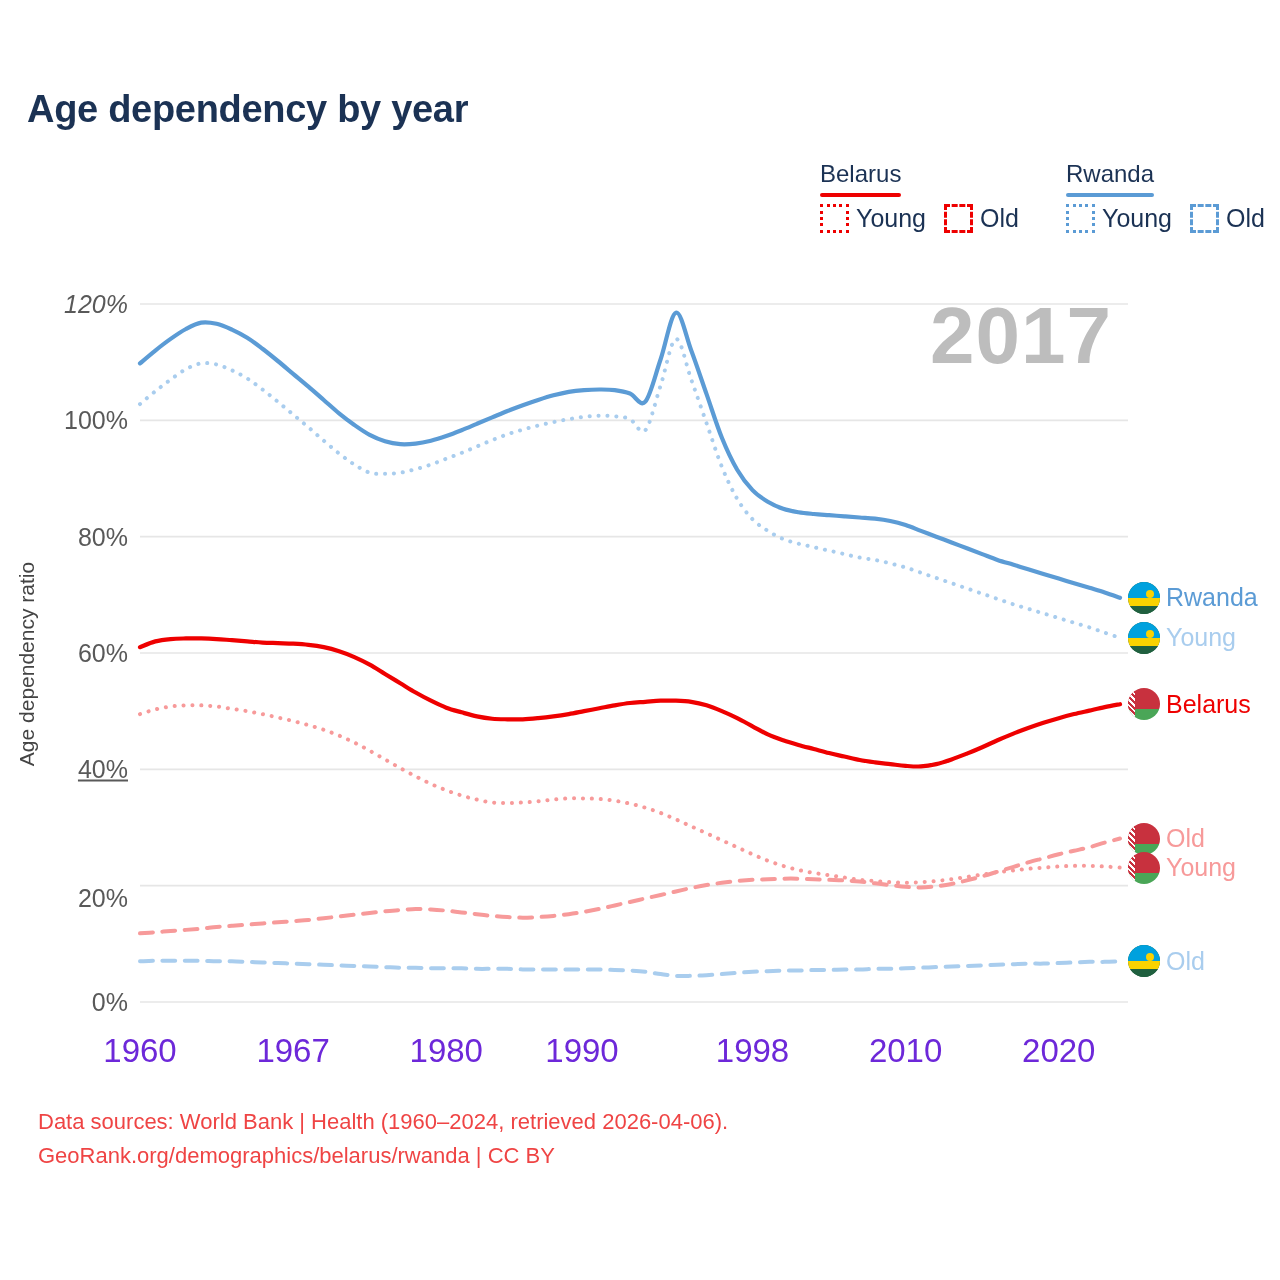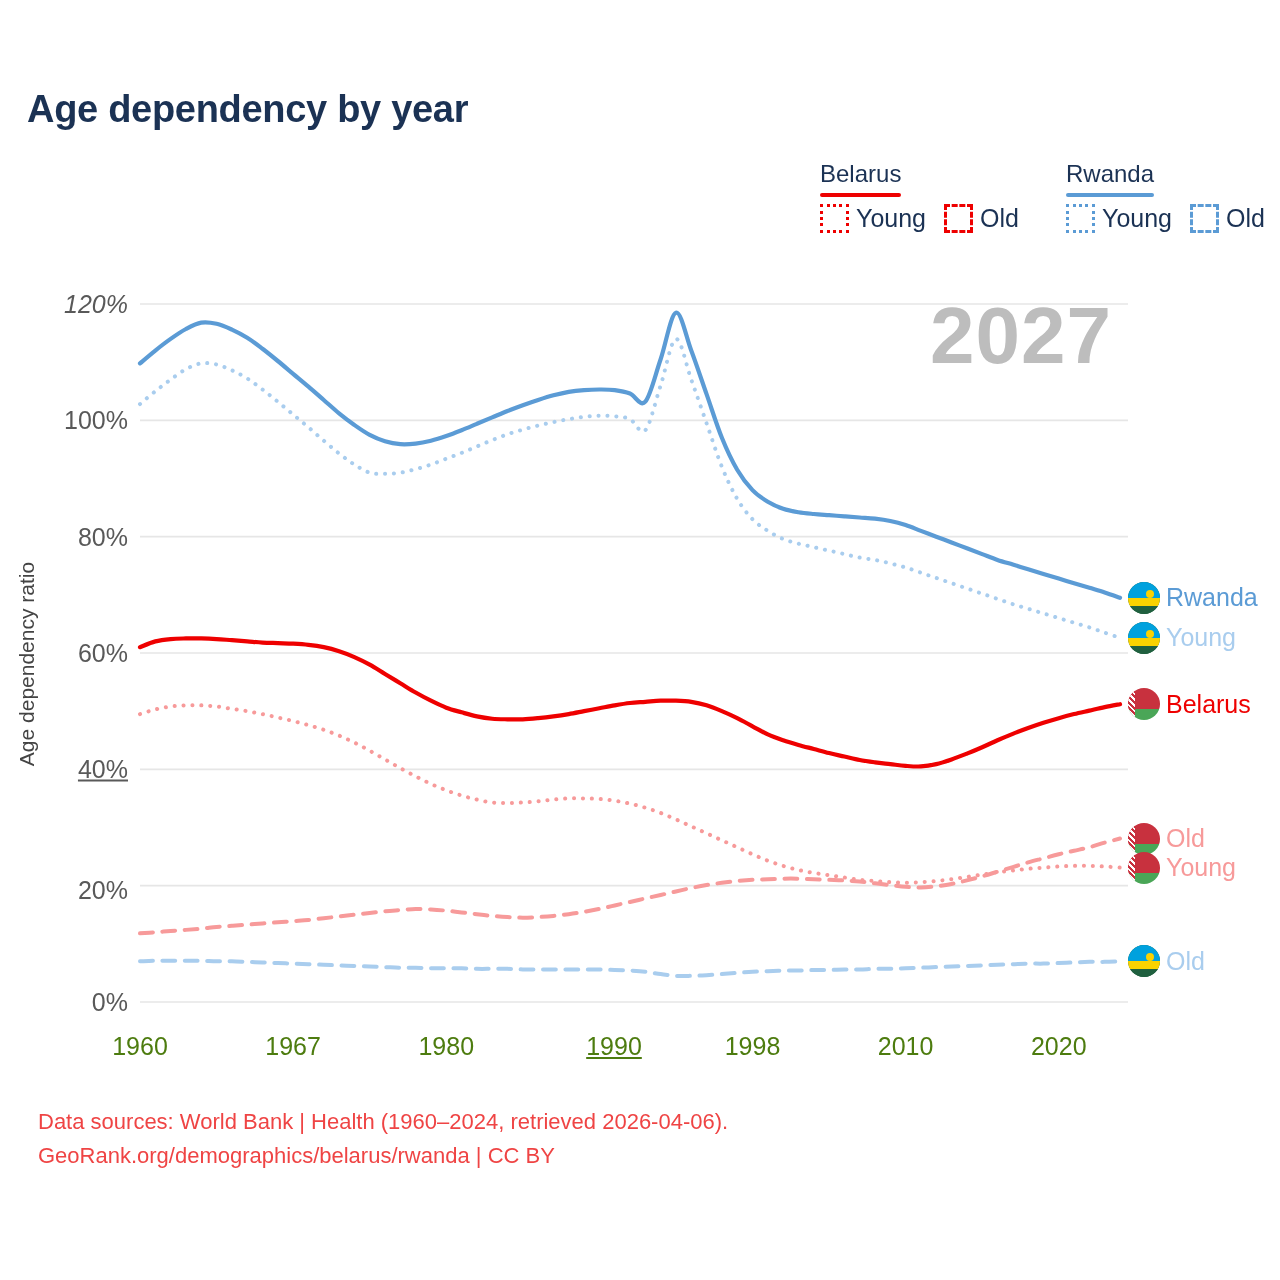--- a/index.html
+++ b/index.html
@@ -100,22 +100,22 @@
     font-size: 25px;
     color: #595959;
     text-align: right;
     transform: translateY(-50%);
     white-space: nowrap;
   }
   .y-tick-holder { position: absolute; left: 0; width: 128px; }
   .x-tick-label {
     position: absolute;
     top: 1032px;
-    font-size: 25px;
-    color: #4d7c0f;
+    font-size: 33px;
+    color: #6d28d9;
     transform: translateX(-50%);
     white-space: nowrap;
   }
   #y-axis-title {
     position: absolute;
     left: -123px;
     top: 652px;
     width: 300px;
     text-align: center;
     font-size: 21px;
@@ -227,21 +227,21 @@
         </div>
         <div class="legend-item">
           <span class="swatch dashed-blue"></span>
           <span class="legend-label">Old</span>
         </div>
       </div>
     </div>
   </div>
 
   <div id="plot-wrap">
-    <div id="year-watermark">2027</div>
+    <div id="year-watermark">2017</div>
     <div id="y-axis-title">Age dependency ratio</div>
     <svg id="plot-svg" width="1280" height="1280">
         <g>
           <line x1="140" x2="1128" y1="1002" y2="1002" stroke="#e6e6e6" stroke-width="1.6"></line>
           <line x1="140" x2="1128" y1="885.6666666666666" y2="885.6666666666666" stroke="#e6e6e6" stroke-width="1.6"></line>
           <line x1="140" x2="1128" y1="769.3333333333334" y2="769.3333333333334" stroke="#e6e6e6" stroke-width="1.6"></line>
           <line x1="140" x2="1128" y1="653" y2="653" stroke="#e6e6e6" stroke-width="1.6"></line>
           <line x1="140" x2="1128" y1="536.6666666666667" y2="536.6666666666667" stroke="#e6e6e6" stroke-width="1.6"></line>
           <line x1="140" x2="1128" y1="420.33333333333326" y2="420.33333333333326" stroke="#e6e6e6" stroke-width="1.6"></line>
           <line x1="140" x2="1128" y1="304" y2="304" stroke="#e6e6e6" stroke-width="1.6"></line>
@@ -250,41 +250,41 @@
         <path d="M 140.00 404.05 C 142.55 401.91, 150.21 395.32, 155.31 391.25 C 160.42 387.18, 165.52 383.30, 170.63 379.62 C 175.73 375.93, 180.83 371.86, 185.94 369.15 C 191.04 366.43, 196.15 364.11, 201.25 363.33 C 206.35 362.55, 211.46 363.33, 216.56 364.49 C 221.67 365.66, 226.77 367.98, 231.88 370.31 C 236.98 372.64, 242.08 375.25, 247.19 378.45 C 252.29 381.65, 257.40 385.63, 262.50 389.50 C 267.60 393.38, 272.71 397.55, 277.81 401.72 C 282.92 405.89, 288.02 410.25, 293.13 414.52 C 298.23 418.78, 303.33 422.95, 308.44 427.31 C 313.54 431.68, 318.65 436.33, 323.75 440.69 C 328.85 445.05, 333.96 449.51, 339.06 453.49 C 344.17 457.46, 349.27 461.34, 354.38 464.54 C 359.48 467.74, 364.58 471.13, 369.69 472.68 C 374.79 474.23, 379.90 473.85, 385.00 473.85 C 390.10 473.85, 395.21 473.46, 400.31 472.68 C 405.42 471.91, 410.52 470.55, 415.63 469.19 C 420.73 467.84, 425.83 466.28, 430.94 464.54 C 436.04 462.79, 441.15 460.66, 446.25 458.72 C 451.35 456.78, 456.46 454.94, 461.56 452.91 C 466.67 450.87, 471.77 448.64, 476.88 446.51 C 481.98 444.38, 487.08 442.15, 492.19 440.11 C 497.29 438.07, 502.40 436.04, 507.50 434.29 C 512.60 432.55, 517.71 431.09, 522.81 429.64 C 527.92 428.19, 533.02 426.83, 538.13 425.57 C 543.23 424.31, 548.33 423.14, 553.44 422.08 C 558.54 421.01, 563.65 420.04, 568.75 419.17 C 573.85 418.30, 578.96 417.43, 584.06 416.84 C 589.17 416.26, 594.27 415.78, 599.38 415.68 C 604.48 415.58, 609.58 415.68, 614.69 416.26 C 619.79 416.84, 624.90 416.84, 630.00 419.17 C 635.10 421.50, 640.21 435.84, 645.31 430.22 C 650.42 424.60, 655.52 400.65, 660.63 385.43 C 665.73 370.21, 670.83 339.87, 675.94 338.90 C 681.04 337.93, 686.15 365.56, 691.25 379.62 C 696.35 393.67, 701.46 408.70, 706.56 423.24 C 711.67 437.78, 716.77 454.26, 721.88 466.87 C 726.98 479.47, 732.08 490.13, 737.19 498.86 C 742.29 507.58, 747.40 513.88, 752.50 519.22 C 757.60 524.55, 762.71 527.55, 767.81 530.85 C 772.92 534.15, 778.02 536.86, 783.13 538.99 C 788.23 541.13, 793.33 542.29, 798.44 543.65 C 803.54 545.00, 808.65 545.97, 813.75 547.14 C 818.85 548.30, 823.96 549.46, 829.06 550.63 C 834.17 551.79, 839.27 552.95, 844.38 554.12 C 849.48 555.28, 854.58 556.64, 859.69 557.61 C 864.79 558.58, 869.90 558.96, 875.00 559.93 C 880.10 560.90, 885.21 562.16, 890.31 563.42 C 895.42 564.68, 900.52 565.94, 905.63 567.49 C 910.73 569.05, 915.83 570.99, 920.94 572.73 C 926.04 574.48, 931.15 576.22, 936.25 577.96 C 941.35 579.71, 946.46 581.46, 951.56 583.20 C 956.67 584.95, 961.77 586.69, 966.88 588.44 C 971.98 590.18, 977.08 591.92, 982.19 593.67 C 987.29 595.41, 992.40 597.16, 997.50 598.90 C 1002.60 600.65, 1007.71 602.49, 1012.81 604.14 C 1017.92 605.79, 1023.02 607.24, 1028.13 608.79 C 1033.23 610.34, 1038.33 611.90, 1043.44 613.45 C 1048.54 615.00, 1053.65 616.55, 1058.75 618.10 C 1063.85 619.65, 1068.96 621.20, 1074.06 622.75 C 1079.17 624.30, 1084.27 625.76, 1089.38 627.41 C 1094.48 629.05, 1099.58 630.90, 1104.69 632.64 C 1109.79 634.39, 1117.45 637.00, 1120.00 637.88" fill="none" stroke="#a9cdee" stroke-width="4" stroke-linecap="round" stroke-linejoin="round" stroke-dasharray="0.1 8.8"></path>
         <path d="M 140.00 961.28 C 142.55 961.19, 150.21 960.80, 155.31 960.70 C 160.42 960.60, 165.52 960.70, 170.63 960.70 C 175.73 960.70, 180.83 960.70, 185.94 960.70 C 191.04 960.70, 196.15 960.60, 201.25 960.70 C 206.35 960.80, 211.46 961.19, 216.56 961.28 C 221.67 961.38, 226.77 961.19, 231.88 961.28 C 236.98 961.38, 242.08 961.67, 247.19 961.87 C 252.29 962.06, 257.40 962.25, 262.50 962.45 C 267.60 962.64, 272.71 962.83, 277.81 963.03 C 282.92 963.22, 288.02 963.42, 293.13 963.61 C 298.23 963.80, 303.33 964.00, 308.44 964.19 C 313.54 964.39, 318.65 964.58, 323.75 964.77 C 328.85 964.97, 333.96 965.16, 339.06 965.36 C 344.17 965.55, 349.27 965.74, 354.38 965.94 C 359.48 966.13, 364.58 966.32, 369.69 966.52 C 374.79 966.71, 379.90 966.91, 385.00 967.10 C 390.10 967.29, 395.21 967.58, 400.31 967.68 C 405.42 967.78, 410.52 967.58, 415.63 967.68 C 420.73 967.78, 425.83 968.17, 430.94 968.26 C 436.04 968.36, 441.15 968.26, 446.25 968.26 C 451.35 968.26, 456.46 968.17, 461.56 968.26 C 466.67 968.36, 471.77 968.75, 476.88 968.85 C 481.98 968.94, 487.08 968.85, 492.19 968.85 C 497.29 968.85, 502.40 968.75, 507.50 968.85 C 512.60 968.94, 517.71 969.33, 522.81 969.43 C 527.92 969.52, 533.02 969.43, 538.13 969.43 C 543.23 969.43, 548.33 969.43, 553.44 969.43 C 558.54 969.43, 563.65 969.43, 568.75 969.43 C 573.85 969.43, 578.96 969.43, 584.06 969.43 C 589.17 969.43, 594.27 969.33, 599.38 969.43 C 604.48 969.52, 609.58 969.81, 614.69 970.01 C 619.79 970.20, 624.90 970.30, 630.00 970.59 C 635.10 970.88, 640.21 971.17, 645.31 971.75 C 650.42 972.34, 655.52 973.40, 660.63 974.08 C 665.73 974.76, 670.83 975.53, 675.94 975.83 C 681.04 976.12, 686.15 975.92, 691.25 975.83 C 696.35 975.73, 701.46 975.53, 706.56 975.24 C 711.67 974.95, 716.77 974.47, 721.88 974.08 C 726.98 973.69, 732.08 973.30, 737.19 972.92 C 742.29 972.53, 747.40 972.04, 752.50 971.75 C 757.60 971.46, 762.71 971.37, 767.81 971.17 C 772.92 970.98, 778.02 970.69, 783.13 970.59 C 788.23 970.49, 793.33 970.69, 798.44 970.59 C 803.54 970.49, 808.65 970.11, 813.75 970.01 C 818.85 969.91, 823.96 970.11, 829.06 970.01 C 834.17 969.91, 839.27 969.52, 844.38 969.43 C 849.48 969.33, 854.58 969.52, 859.69 969.43 C 864.79 969.33, 869.90 968.94, 875.00 968.85 C 880.10 968.75, 885.21 968.94, 890.31 968.85 C 895.42 968.75, 900.52 968.46, 905.63 968.26 C 910.73 968.07, 915.83 967.88, 920.94 967.68 C 926.04 967.49, 931.15 967.29, 936.25 967.10 C 941.35 966.91, 946.46 966.71, 951.56 966.52 C 956.67 966.32, 961.77 966.13, 966.88 965.94 C 971.98 965.74, 977.08 965.55, 982.19 965.36 C 987.29 965.16, 992.40 964.97, 997.50 964.77 C 1002.60 964.58, 1007.71 964.39, 1012.81 964.19 C 1017.92 964.00, 1023.02 963.71, 1028.13 963.61 C 1033.23 963.51, 1038.33 963.71, 1043.44 963.61 C 1048.54 963.51, 1053.65 963.22, 1058.75 963.03 C 1063.85 962.83, 1068.96 962.64, 1074.06 962.45 C 1079.17 962.25, 1084.27 961.96, 1089.38 961.87 C 1094.48 961.77, 1099.58 961.96, 1104.69 961.87 C 1109.79 961.77, 1117.45 961.38, 1120.00 961.28" fill="none" stroke="#a9cdee" stroke-width="4" stroke-linecap="round" stroke-linejoin="round" stroke-dasharray="12.8 9.6"></path>
         <path d="M 140.00 647.18 C 142.55 646.21, 150.21 642.72, 155.31 641.37 C 160.42 640.01, 165.52 639.52, 170.63 639.04 C 175.73 638.56, 180.83 638.56, 185.94 638.46 C 191.04 638.36, 196.15 638.36, 201.25 638.46 C 206.35 638.56, 211.46 638.75, 216.56 639.04 C 221.67 639.33, 226.77 639.82, 231.88 640.20 C 236.98 640.59, 242.08 640.98, 247.19 641.37 C 252.29 641.75, 257.40 642.24, 262.50 642.53 C 267.60 642.82, 272.71 642.92, 277.81 643.11 C 282.92 643.31, 288.02 643.40, 293.13 643.69 C 298.23 643.98, 303.33 644.27, 308.44 644.86 C 313.54 645.44, 318.65 646.12, 323.75 647.18 C 328.85 648.25, 333.96 649.61, 339.06 651.26 C 344.17 652.90, 349.27 654.84, 354.38 657.07 C 359.48 659.30, 364.58 661.82, 369.69 664.63 C 374.79 667.44, 379.90 670.84, 385.00 673.94 C 390.10 677.04, 395.21 680.14, 400.31 683.25 C 405.42 686.35, 410.52 689.64, 415.63 692.55 C 420.73 695.46, 425.83 698.18, 430.94 700.70 C 436.04 703.22, 441.15 705.74, 446.25 707.68 C 451.35 709.62, 456.46 710.88, 461.56 712.33 C 466.67 713.78, 471.77 715.34, 476.88 716.40 C 481.98 717.47, 487.08 718.24, 492.19 718.73 C 497.29 719.21, 502.40 719.21, 507.50 719.31 C 512.60 719.41, 517.71 719.50, 522.81 719.31 C 527.92 719.12, 533.02 718.63, 538.13 718.15 C 543.23 717.66, 548.33 717.08, 553.44 716.40 C 558.54 715.72, 563.65 714.95, 568.75 714.08 C 573.85 713.20, 578.96 712.14, 584.06 711.17 C 589.17 710.20, 594.27 709.23, 599.38 708.26 C 604.48 707.29, 609.58 706.22, 614.69 705.35 C 619.79 704.48, 624.90 703.61, 630.00 703.02 C 635.10 702.44, 640.21 702.25, 645.31 701.86 C 650.42 701.47, 655.52 700.89, 660.63 700.70 C 665.73 700.50, 670.83 700.50, 675.94 700.70 C 681.04 700.89, 686.15 701.08, 691.25 701.86 C 696.35 702.64, 701.46 703.80, 706.56 705.35 C 711.67 706.90, 716.77 709.03, 721.88 711.17 C 726.98 713.30, 732.08 715.63, 737.19 718.15 C 742.29 720.67, 747.40 723.58, 752.50 726.29 C 757.60 729.00, 762.71 732.11, 767.81 734.43 C 772.92 736.76, 778.02 738.50, 783.13 740.25 C 788.23 742.00, 793.33 743.45, 798.44 744.90 C 803.54 746.36, 808.65 747.62, 813.75 748.98 C 818.85 750.33, 823.96 751.79, 829.06 753.05 C 834.17 754.31, 839.27 755.37, 844.38 756.54 C 849.48 757.70, 854.58 759.06, 859.69 760.03 C 864.79 761.00, 869.90 761.67, 875.00 762.35 C 880.10 763.03, 885.21 763.52, 890.31 764.10 C 895.42 764.68, 900.52 765.46, 905.63 765.84 C 910.73 766.23, 915.83 766.72, 920.94 766.42 C 926.04 766.13, 931.15 765.26, 936.25 764.10 C 941.35 762.94, 946.46 761.19, 951.56 759.44 C 956.67 757.70, 961.77 755.66, 966.88 753.63 C 971.98 751.59, 977.08 749.46, 982.19 747.23 C 987.29 745.00, 992.40 742.48, 997.50 740.25 C 1002.60 738.02, 1007.71 735.89, 1012.81 733.85 C 1017.92 731.82, 1023.02 729.88, 1028.13 728.03 C 1033.23 726.19, 1038.33 724.45, 1043.44 722.80 C 1048.54 721.15, 1053.65 719.60, 1058.75 718.15 C 1063.85 716.69, 1068.96 715.34, 1074.06 714.08 C 1079.17 712.81, 1084.27 711.75, 1089.38 710.59 C 1094.48 709.42, 1099.58 708.16, 1104.69 707.10 C 1109.79 706.03, 1117.45 704.67, 1120.00 704.19" fill="none" stroke="#ee0000" stroke-width="4.2" stroke-linecap="round" stroke-linejoin="round"></path>
         <path d="M 140.00 714.08 C 142.55 713.30, 150.21 710.68, 155.31 709.42 C 160.42 708.16, 165.52 707.19, 170.63 706.51 C 175.73 705.83, 180.83 705.54, 185.94 705.35 C 191.04 705.16, 196.15 705.16, 201.25 705.35 C 206.35 705.54, 211.46 705.93, 216.56 706.51 C 221.67 707.10, 226.77 708.06, 231.88 708.84 C 236.98 709.62, 242.08 710.29, 247.19 711.17 C 252.29 712.04, 257.40 713.01, 262.50 714.08 C 267.60 715.14, 272.71 716.40, 277.81 717.57 C 282.92 718.73, 288.02 719.79, 293.13 721.06 C 298.23 722.32, 303.33 723.67, 308.44 725.13 C 313.54 726.58, 318.65 728.03, 323.75 729.78 C 328.85 731.52, 333.96 733.46, 339.06 735.60 C 344.17 737.73, 349.27 740.06, 354.38 742.58 C 359.48 745.10, 364.58 747.91, 369.69 750.72 C 374.79 753.53, 379.90 756.54, 385.00 759.44 C 390.10 762.35, 395.21 765.36, 400.31 768.17 C 405.42 770.98, 410.52 773.70, 415.63 776.31 C 420.73 778.93, 425.83 781.55, 430.94 783.88 C 436.04 786.20, 441.15 788.33, 446.25 790.27 C 451.35 792.21, 456.46 793.96, 461.56 795.51 C 466.67 797.06, 471.77 798.42, 476.88 799.58 C 481.98 800.74, 487.08 801.91, 492.19 802.49 C 497.29 803.07, 502.40 803.07, 507.50 803.07 C 512.60 803.07, 517.71 802.78, 522.81 802.49 C 527.92 802.20, 533.02 801.81, 538.13 801.33 C 543.23 800.84, 548.33 800.06, 553.44 799.58 C 558.54 799.10, 563.65 798.61, 568.75 798.42 C 573.85 798.22, 578.96 798.32, 584.06 798.42 C 589.17 798.51, 594.27 798.61, 599.38 799.00 C 604.48 799.39, 609.58 799.97, 614.69 800.74 C 619.79 801.52, 624.90 802.49, 630.00 803.65 C 635.10 804.81, 640.21 806.17, 645.31 807.72 C 650.42 809.27, 655.52 811.02, 660.63 812.96 C 665.73 814.90, 670.83 817.13, 675.94 819.36 C 681.04 821.59, 686.15 824.01, 691.25 826.34 C 696.35 828.66, 701.46 830.99, 706.56 833.32 C 711.67 835.64, 716.77 837.97, 721.88 840.30 C 726.98 842.62, 732.08 844.95, 737.19 847.28 C 742.29 849.60, 747.40 852.03, 752.50 854.26 C 757.60 856.49, 762.71 858.72, 767.81 860.65 C 772.92 862.59, 778.02 864.34, 783.13 865.89 C 788.23 867.44, 793.33 868.80, 798.44 869.96 C 803.54 871.13, 808.65 872.00, 813.75 872.87 C 818.85 873.74, 823.96 874.42, 829.06 875.20 C 834.17 875.97, 839.27 876.75, 844.38 877.52 C 849.48 878.30, 854.58 879.27, 859.69 879.85 C 864.79 880.43, 869.90 880.63, 875.00 881.01 C 880.10 881.40, 885.21 881.89, 890.31 882.18 C 895.42 882.47, 900.52 882.76, 905.63 882.76 C 910.73 882.76, 915.83 882.47, 920.94 882.18 C 926.04 881.89, 931.15 881.50, 936.25 881.01 C 941.35 880.53, 946.46 879.95, 951.56 879.27 C 956.67 878.59, 961.77 877.72, 966.88 876.94 C 971.98 876.17, 977.08 875.39, 982.19 874.62 C 987.29 873.84, 992.40 872.97, 997.50 872.29 C 1002.60 871.61, 1007.71 871.13, 1012.81 870.54 C 1017.92 869.96, 1023.02 869.28, 1028.13 868.80 C 1033.23 868.31, 1038.33 868.02, 1043.44 867.63 C 1048.54 867.25, 1053.65 866.76, 1058.75 866.47 C 1063.85 866.18, 1068.96 865.99, 1074.06 865.89 C 1079.17 865.79, 1084.27 865.79, 1089.38 865.89 C 1094.48 865.99, 1099.58 866.18, 1104.69 866.47 C 1109.79 866.76, 1117.45 867.44, 1120.00 867.63" fill="none" stroke="#f79a9a" stroke-width="4" stroke-linecap="round" stroke-linejoin="round" stroke-dasharray="0.1 8.8"></path>
         <path d="M 140.00 933.36 C 142.55 933.17, 150.21 932.59, 155.31 932.20 C 160.42 931.81, 165.52 931.42, 170.63 931.04 C 175.73 930.65, 180.83 930.26, 185.94 929.87 C 191.04 929.49, 196.15 929.19, 201.25 928.71 C 206.35 928.23, 211.46 927.45, 216.56 926.97 C 221.67 926.48, 226.77 926.19, 231.88 925.80 C 236.98 925.41, 242.08 925.03, 247.19 924.64 C 252.29 924.25, 257.40 923.86, 262.50 923.48 C 267.60 923.09, 272.71 922.70, 277.81 922.31 C 282.92 921.92, 288.02 921.54, 293.13 921.15 C 298.23 920.76, 303.33 920.47, 308.44 919.99 C 313.54 919.50, 318.65 918.82, 323.75 918.24 C 328.85 917.66, 333.96 917.08, 339.06 916.50 C 344.17 915.91, 349.27 915.33, 354.38 914.75 C 359.48 914.17, 364.58 913.59, 369.69 913.00 C 374.79 912.42, 379.90 911.74, 385.00 911.26 C 390.10 910.78, 395.21 910.48, 400.31 910.10 C 405.42 909.71, 410.52 909.03, 415.63 908.93 C 420.73 908.84, 425.83 909.22, 430.94 909.51 C 436.04 909.81, 441.15 910.19, 446.25 910.68 C 451.35 911.16, 456.46 911.84, 461.56 912.42 C 466.67 913.00, 471.77 913.59, 476.88 914.17 C 481.98 914.75, 487.08 915.43, 492.19 915.91 C 497.29 916.40, 502.40 916.79, 507.50 917.08 C 512.60 917.37, 517.71 917.66, 522.81 917.66 C 527.92 917.66, 533.02 917.37, 538.13 917.08 C 543.23 916.79, 548.33 916.40, 553.44 915.91 C 558.54 915.43, 563.65 914.85, 568.75 914.17 C 573.85 913.49, 578.96 912.71, 584.06 911.84 C 589.17 910.97, 594.27 910.00, 599.38 908.93 C 604.48 907.87, 609.58 906.61, 614.69 905.44 C 619.79 904.28, 624.90 903.12, 630.00 901.95 C 635.10 900.79, 640.21 899.63, 645.31 898.46 C 650.42 897.30, 655.52 896.14, 660.63 894.97 C 665.73 893.81, 670.83 892.65, 675.94 891.48 C 681.04 890.32, 686.15 889.06, 691.25 887.99 C 696.35 886.93, 701.46 885.96, 706.56 885.09 C 711.67 884.21, 716.77 883.44, 721.88 882.76 C 726.98 882.08, 732.08 881.50, 737.19 881.01 C 742.29 880.53, 747.40 880.14, 752.50 879.85 C 757.60 879.56, 762.71 879.46, 767.81 879.27 C 772.92 879.07, 778.02 878.78, 783.13 878.69 C 788.23 878.59, 793.33 878.59, 798.44 878.69 C 803.54 878.78, 808.65 879.07, 813.75 879.27 C 818.85 879.46, 823.96 879.66, 829.06 879.85 C 834.17 880.04, 839.27 880.14, 844.38 880.43 C 849.48 880.72, 854.58 881.11, 859.69 881.60 C 864.79 882.08, 869.90 882.76, 875.00 883.34 C 880.10 883.92, 885.21 884.50, 890.31 885.09 C 895.42 885.67, 900.52 886.44, 905.63 886.83 C 910.73 887.22, 915.83 887.51, 920.94 887.41 C 926.04 887.31, 931.15 886.83, 936.25 886.25 C 941.35 885.67, 946.46 884.89, 951.56 883.92 C 956.67 882.95, 961.77 881.69, 966.88 880.43 C 971.98 879.17, 977.08 877.81, 982.19 876.36 C 987.29 874.91, 992.40 873.26, 997.50 871.71 C 1002.60 870.16, 1007.71 868.60, 1012.81 867.05 C 1017.92 865.50, 1023.02 863.85, 1028.13 862.40 C 1033.23 860.95, 1038.33 859.69, 1043.44 858.33 C 1048.54 856.97, 1053.65 855.52, 1058.75 854.26 C 1063.85 853.00, 1068.96 851.93, 1074.06 850.77 C 1079.17 849.60, 1084.27 848.63, 1089.38 847.28 C 1094.48 845.92, 1099.58 844.08, 1104.69 842.62 C 1109.79 841.17, 1117.45 839.23, 1120.00 838.55" fill="none" stroke="#f79a9a" stroke-width="4" stroke-linecap="round" stroke-linejoin="round" stroke-dasharray="12.8 9.6"></path>
       </svg>
   <div class="y-tick-holder" style="top: 1002px; height: 0px;">
         <div class="y-tick-label" style="top: 0px;">0%</div>
       </div>
       <div class="y-tick-holder" style="top: 885.667px; height: 0px;">
-        <div class="y-tick-label" style="top: 4px;">20%</div>
+        <div class="y-tick-label" style="top: 12px;">20%</div>
       </div>
       <div class="y-tick-holder" style="top: 769.333px; height: 0px;">
         <div class="y-tick-label" style="top: 0px; text-decoration: underline;">40%</div>
       </div>
       <div class="y-tick-holder" style="top: 653px; height: 0px;">
         <div class="y-tick-label" style="top: 0px;">60%</div>
       </div>
       <div class="y-tick-holder" style="top: 536.667px; height: 0px;">
         <div class="y-tick-label" style="top: 0px;">80%</div>
       </div>
       <div class="y-tick-holder" style="top: 420.333px; height: 0px;">
         <div class="y-tick-label" style="top: 0px;">100%</div>
       </div>
       <div class="y-tick-holder" style="top: 304px; height: 0px;">
         <div class="y-tick-label" style="top: 0px; font-style: italic;">120%</div>
       </div>
       <div class="x-tick-label" style="left: 140px;">1960</div>
       <div class="x-tick-label" style="left: 293.125px;">1967</div>
       <div class="x-tick-label" style="left: 446.25px;">1980</div>
-      <div class="x-tick-label" style="left: 614px; text-decoration: underline;">1990</div>
+      <div class="x-tick-label" style="left: 582px;">1990</div>
       <div class="x-tick-label" style="left: 752.5px;">1998</div>
       <div class="x-tick-label" style="left: 905.625px;">2010</div>
       <div class="x-tick-label" style="left: 1058.75px;">2020</div>
       <div class="end-label" style="left: 1128px; top: 597.742px;">
         <span class="flag flag-rw">
           <span class="band-blue"></span>
           <span class="band-yellow"></span>
           <span class="band-green"></span>
           <span class="sun"></span>
         </span>

